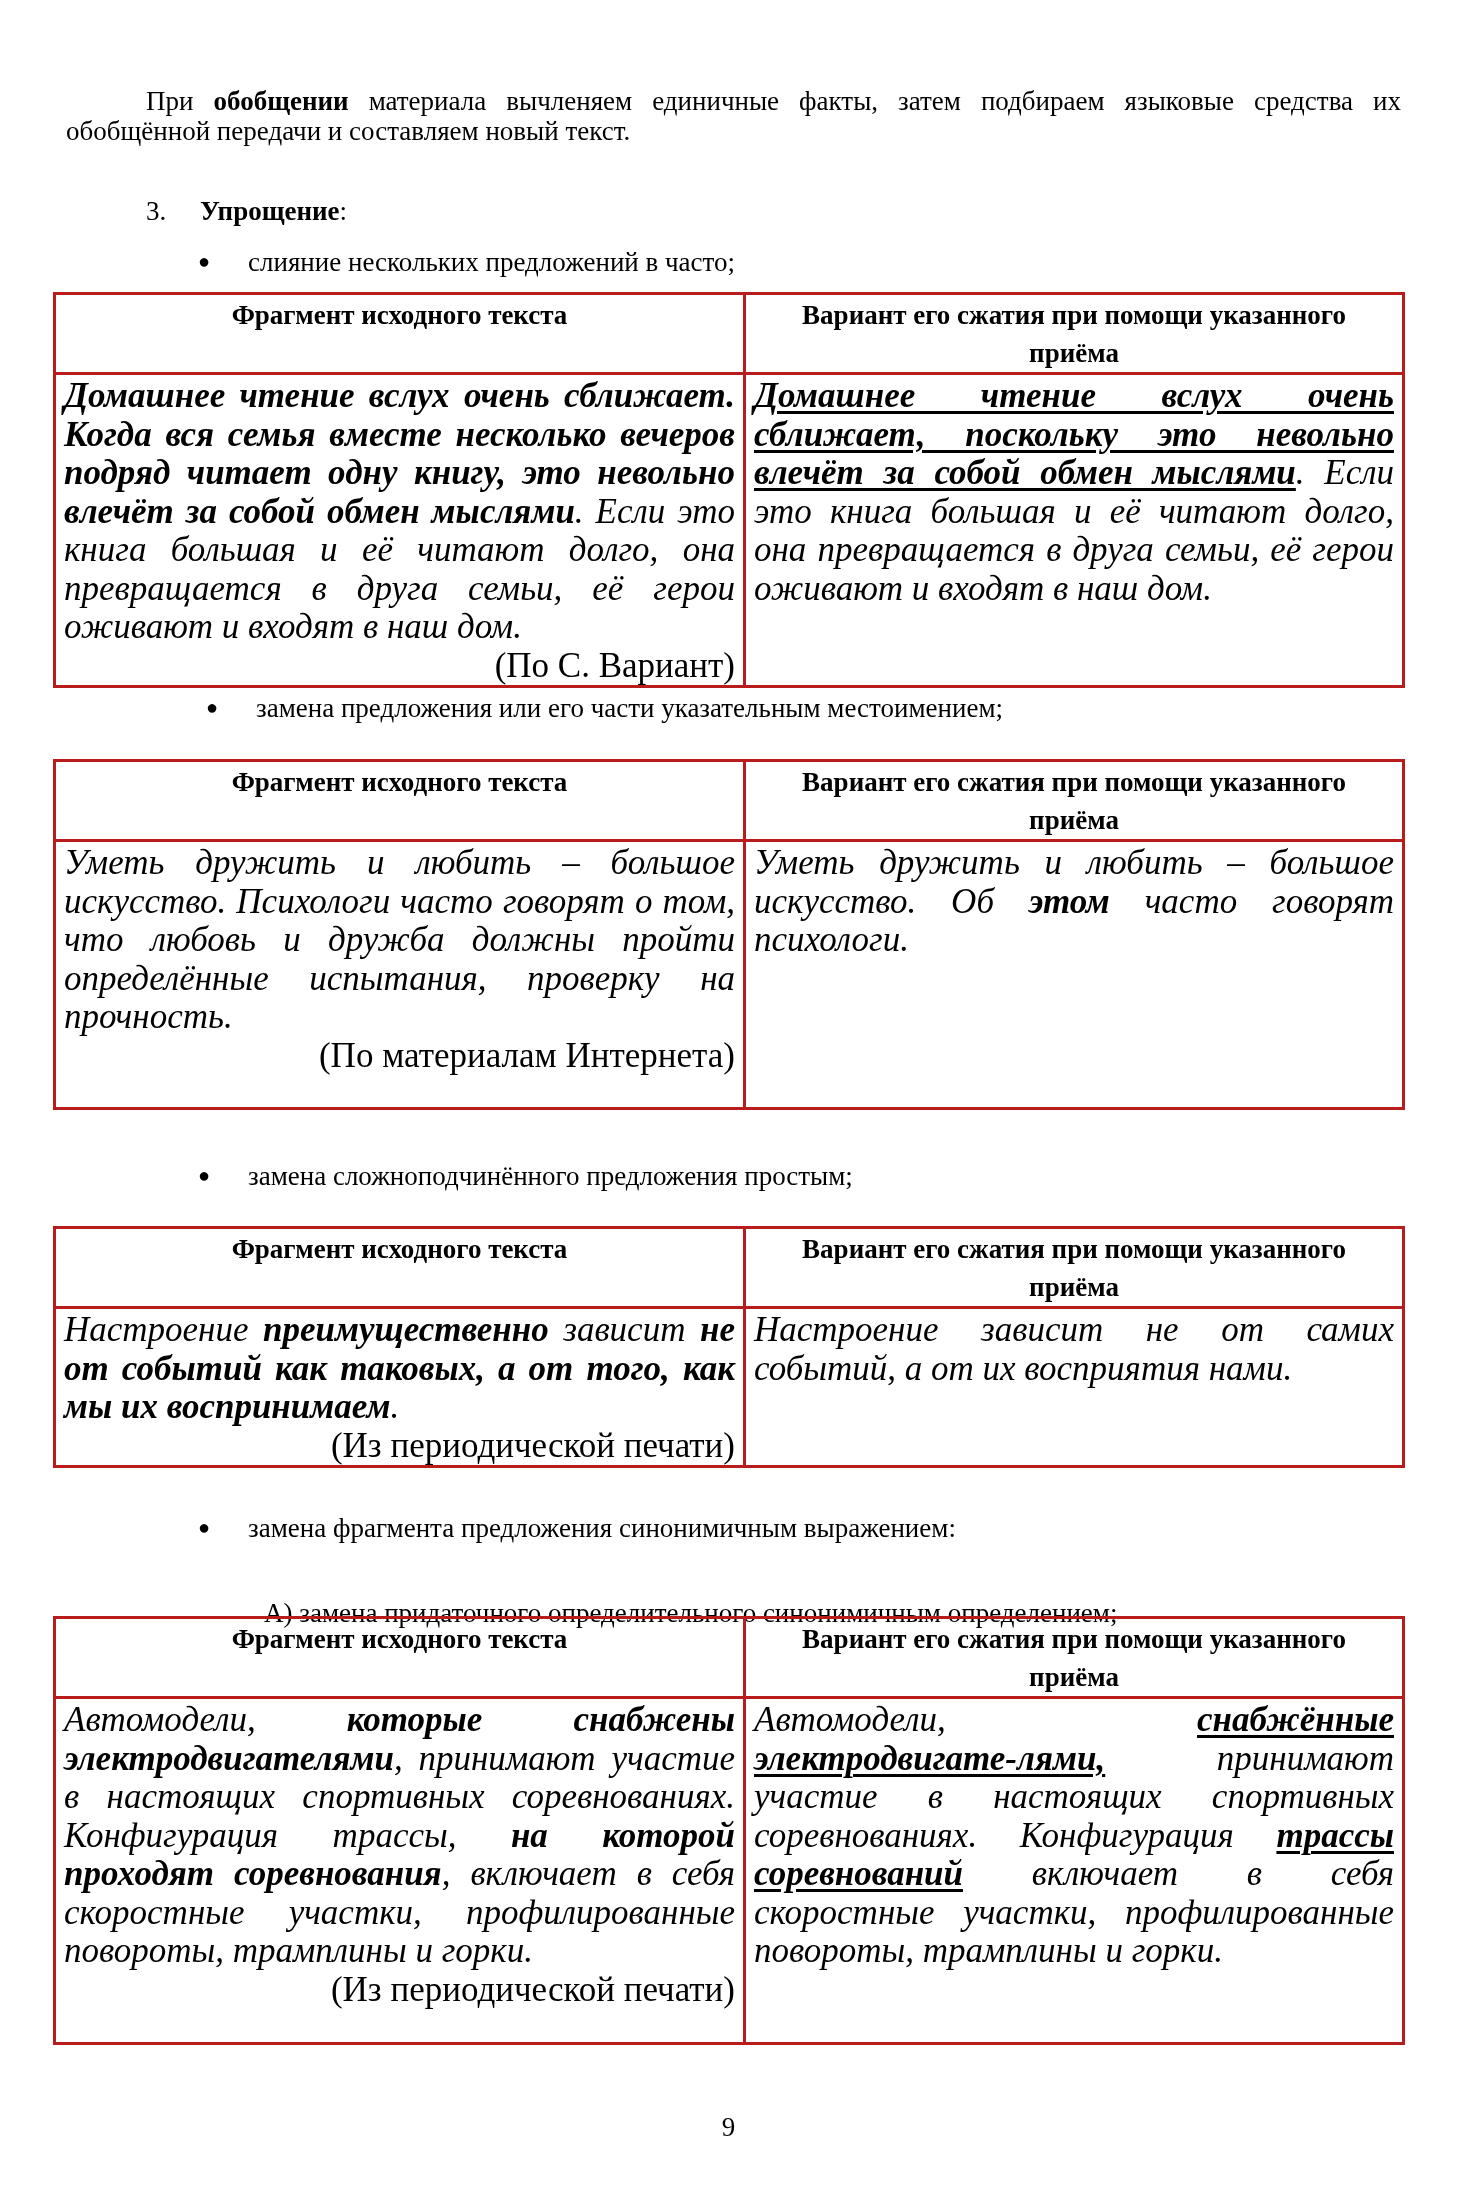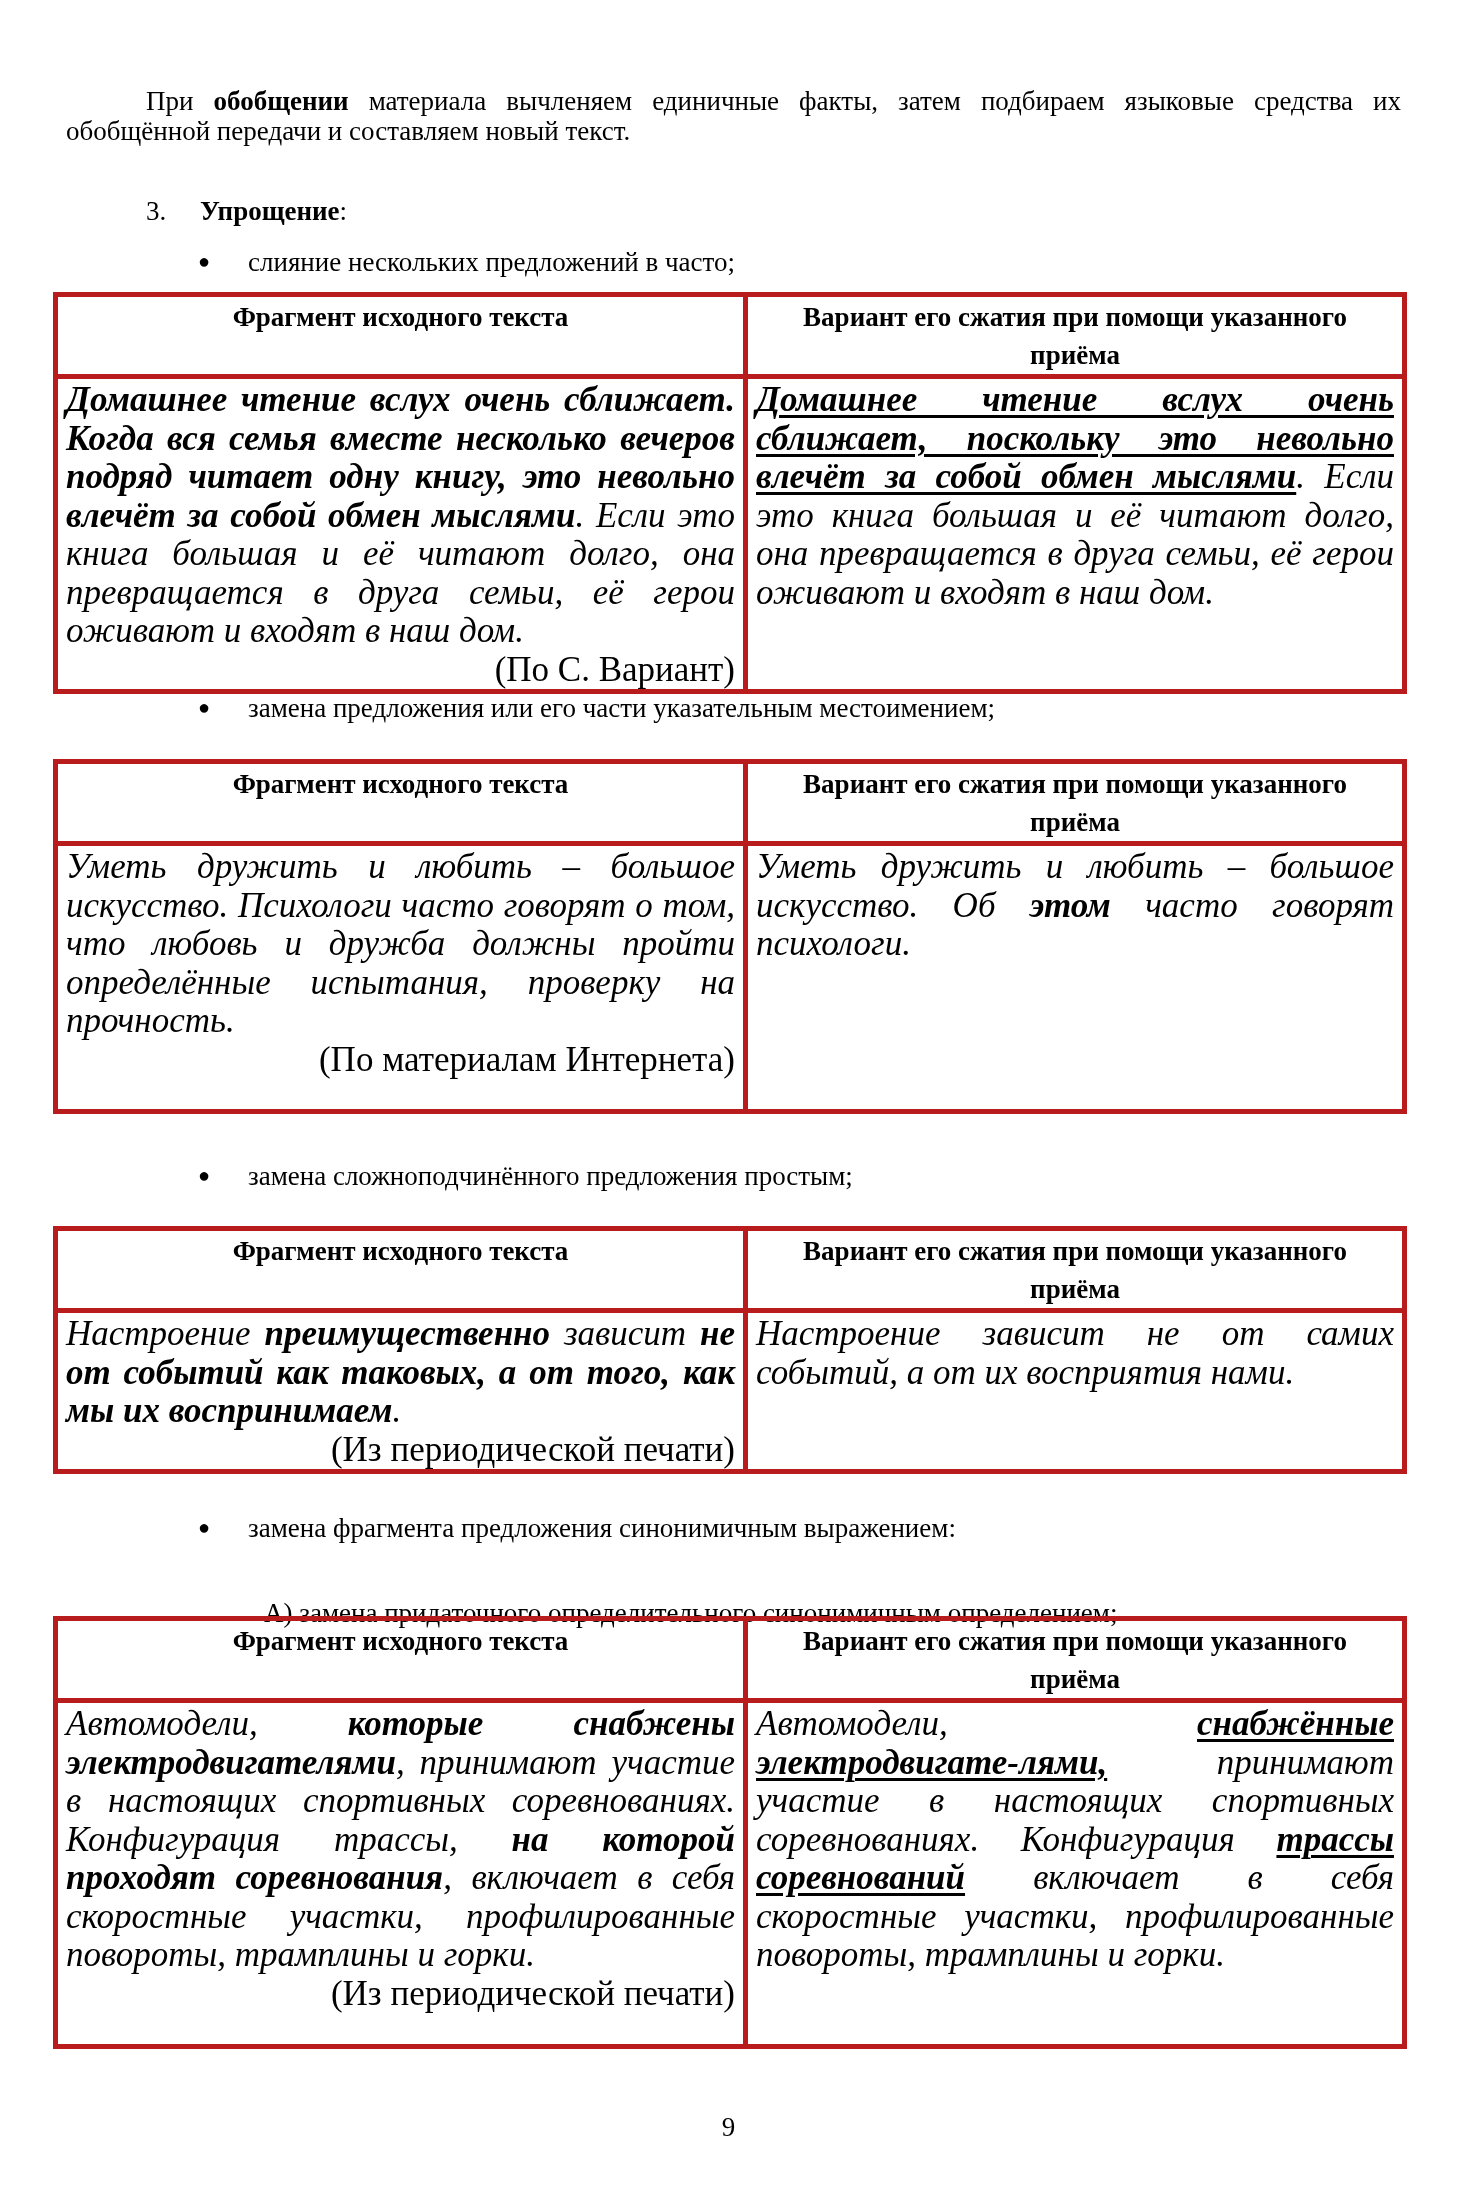--- a/index.html
+++ b/index.html
@@ -20,21 +20,21 @@
   .heading3 .num { display: inline-block; width: 54px; }
   .bullet { left: 198px; line-height: 38px; }
   .bullet .dot { display: inline-block; width: 50px; font-size: 20px; vertical-align: 3px; }
   .subline { left: 264px; line-height: 38px; }
 
   table.frag {
     position: absolute; left: 53px; width: 1349px;
     border-collapse: collapse; table-layout: fixed;
   }
   table.frag th, table.frag td {
-    border: 5px solid #b91c1c; vertical-align: top; padding: 0 8px;
+    border: 3px solid #b91c1c; vertical-align: top; padding: 0 8px;
   }
   table.frag col.c1 { width: 690px; }
   table.frag col.c2 { width: 659px; }
   table.frag th {
     font-weight: bold; font-size: 27px; line-height: 38px; text-align: center;
     padding-top: 1px; padding-bottom: 0;
   }
   table.frag td {
     font-style: italic; font-size: 35px; line-height: 38.5px;
     text-align: justify; padding-top: 2px;
@@ -61,21 +61,21 @@
     <th>Фрагмент исходного текста</th>
     <th>Вариант его сжатия при помощи указанного приёма</th>
   </tr>
   <tr style="height:308px;">
     <td><span class="parts"><span class="b">Домашнее чтение вслух очень сближает. Когда вся семья вместе несколько вечеров подряд читает одну книгу, это невольно влечёт за собой обмен мыслями</span><span>. Если это книга большая и её читают долго, она превращается в друга семьи, её герои оживают и входят в наш дом.</span></span><span class="src">(По С. Вариант)</span></td>
     <td><span class="parts"><span class="b u">Домашнее чтение вслух очень сближает, поскольку это невольно влечёт за собой обмен мыслями</span><span>. Если это книга большая и её читают долго, она превращается в друга семьи, её герои оживают и входят в наш дом.</span></span></td>
   </tr>
 </tbody>
   </table>
 
-<div class="abs bullet" style="top:688px;"><span class="dot">●</span><span>замена предложения или его части указательным местоимением;</span></div>
+<div class="abs bullet" style="top:688px;margin-left:8px;"><span class="dot">●</span><span>замена предложения или его части указательным местоимением;</span></div>
 <table class="frag" style="top:759px;">
   <colgroup>
       <col class="c1">
       <col class="c2">
     </colgroup>
   <tbody>
       <tr style="height:78px;">
     <th>Фрагмент исходного текста</th>
     <th>Вариант его сжатия при помощи указанного приёма</th>
   </tr>

